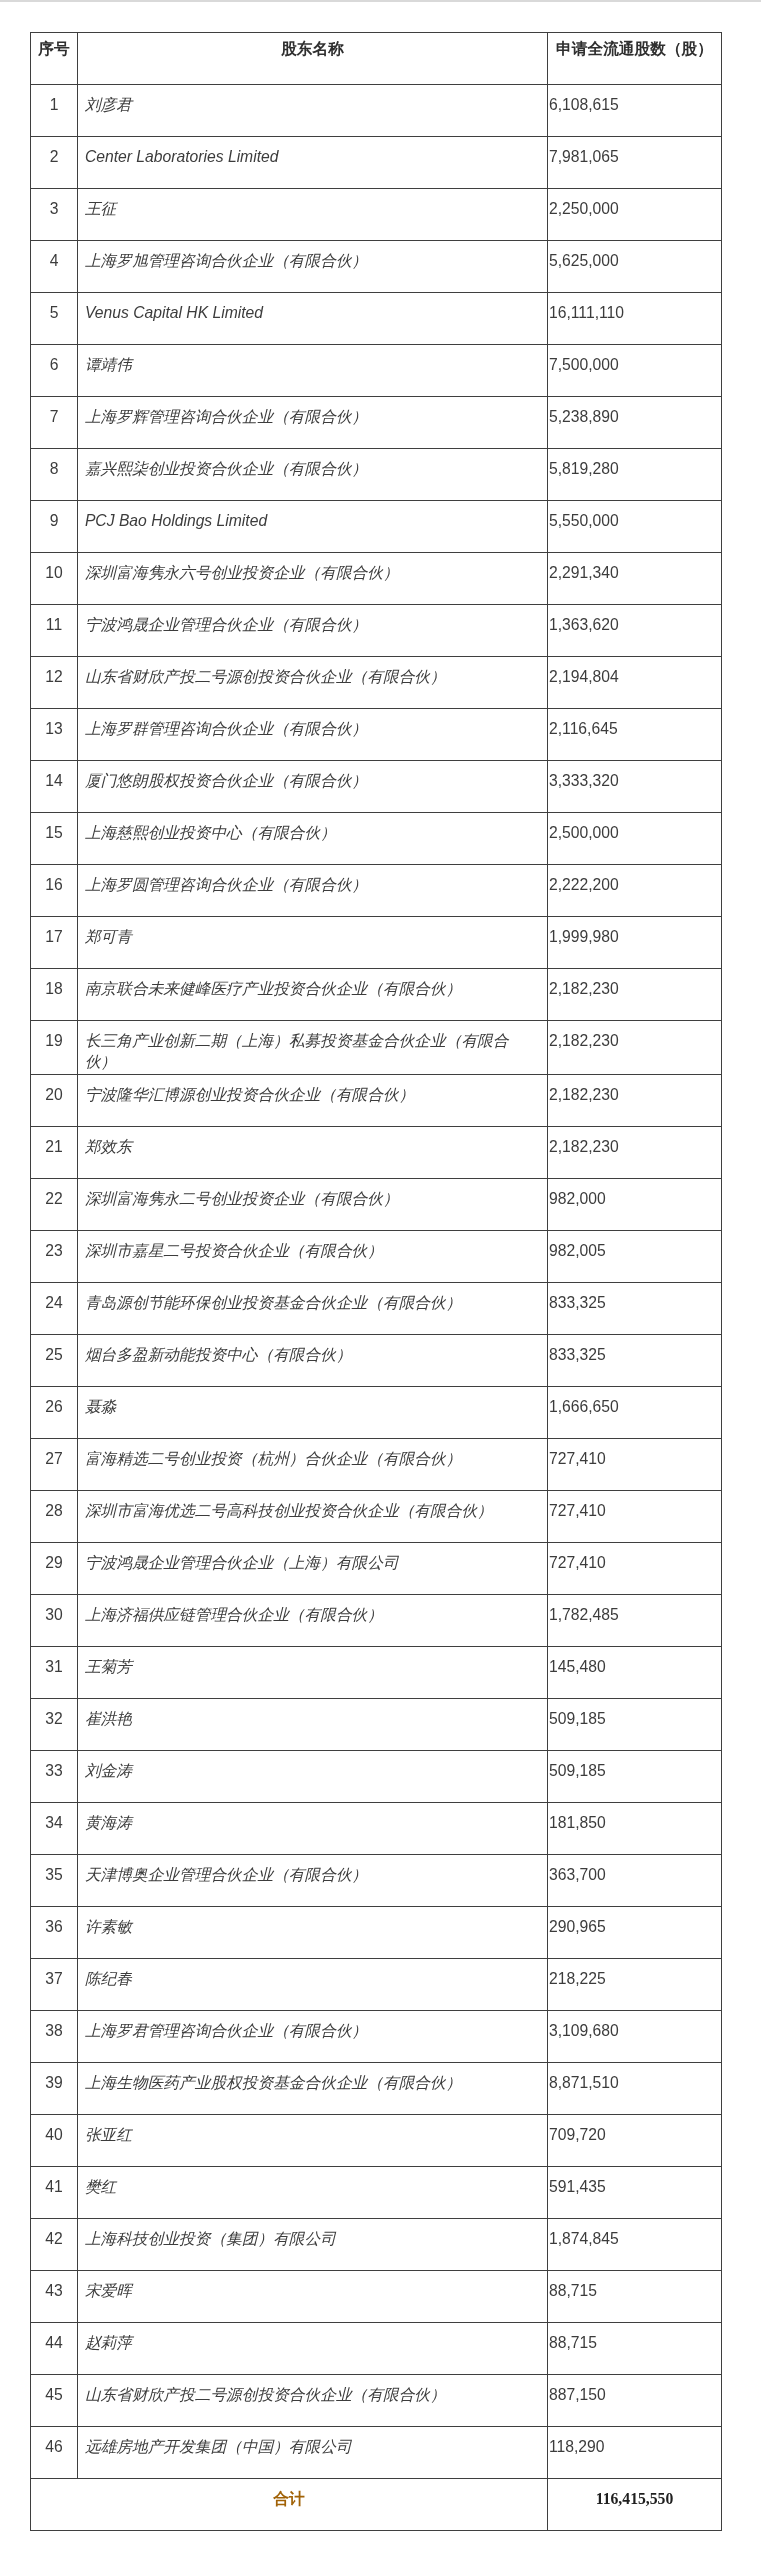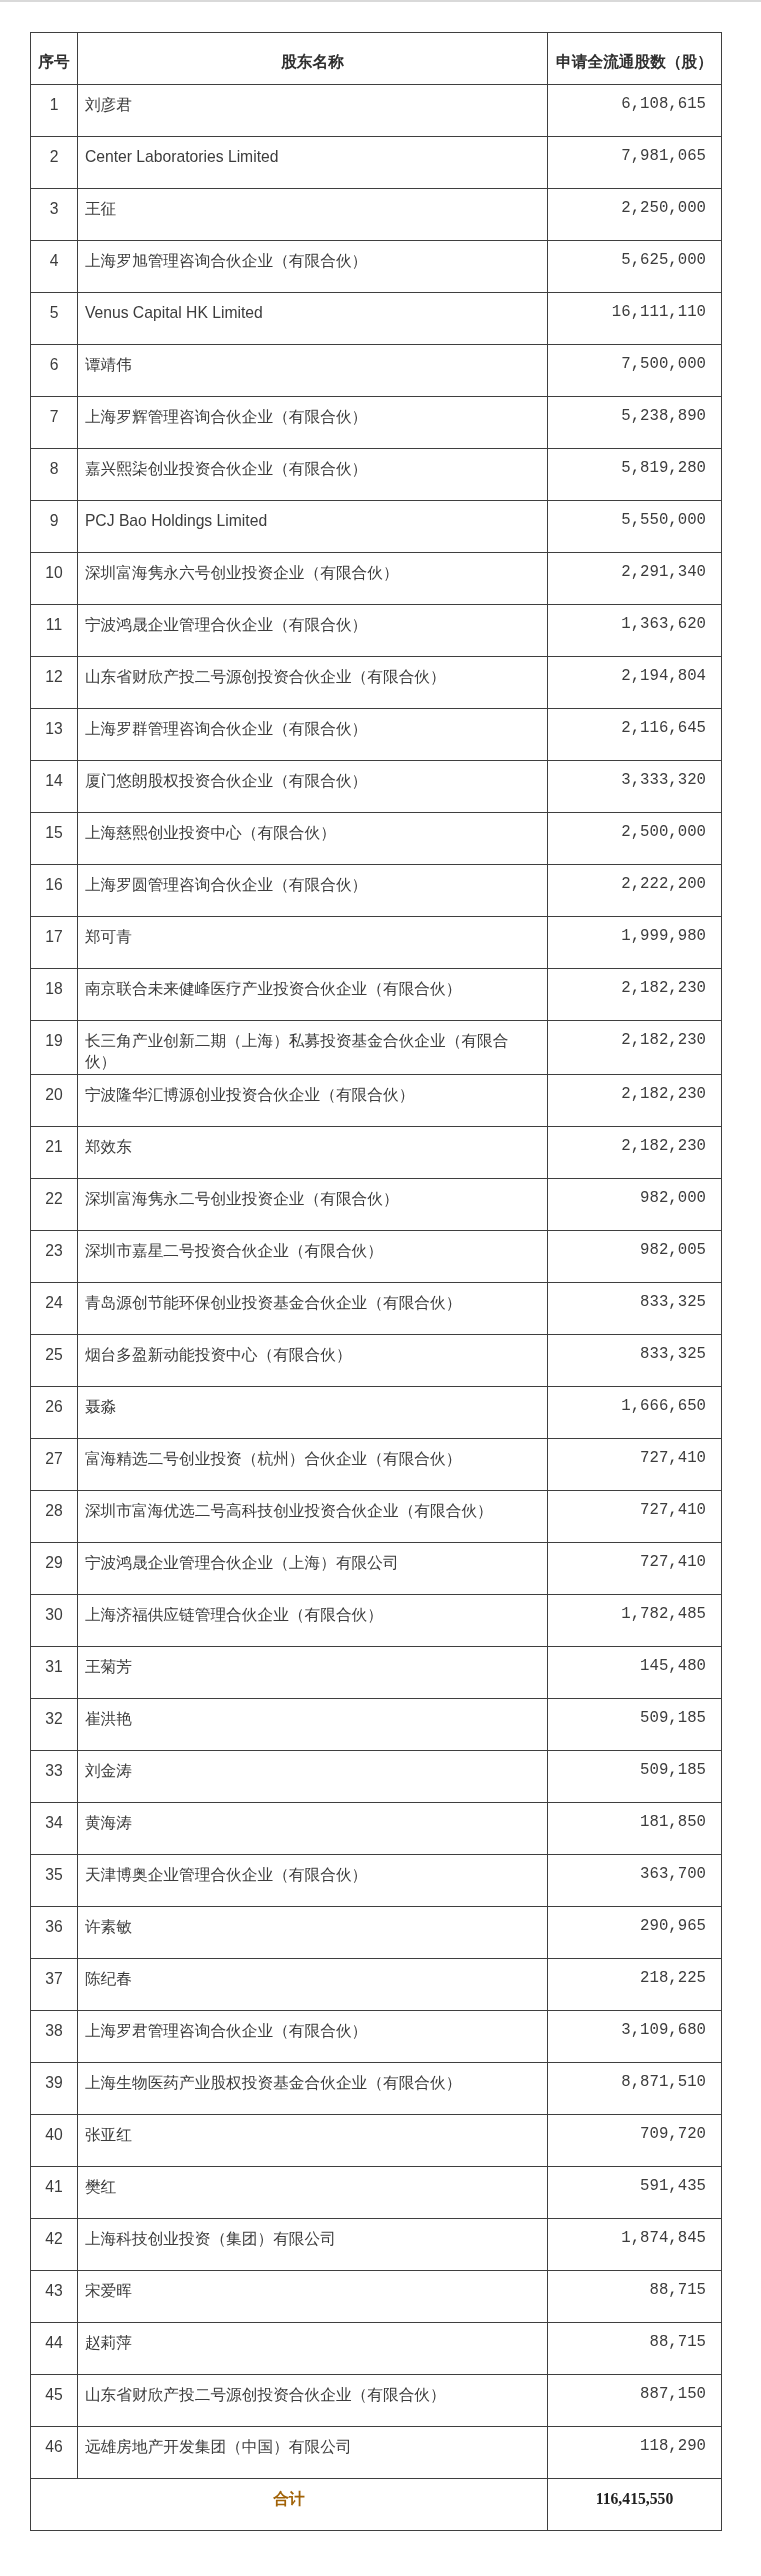--- a/index.html
+++ b/index.html
@@ -39,36 +39,36 @@
     height: 52px;
     padding-top: 8.8px;
     font-size: 15.7px;
     line-height: 21.6px;
     overflow: hidden;
   }
   table.shareholders th {
     font-weight: bold;
     text-align: center;
     color: #2f2f2f;
-    padding-top: 18px;
+    padding-top: 5px;
   }
   td.col-index {
     text-align: center;
     padding-left: 2px;
     padding-right: 2px;
   }
   td.col-name {
     text-align: left;
     padding-left: 6.9px;
     padding-right: 16px;
+    font-style: italic;
   }
   td.col-shares {
-    text-align: right;
+    text-align: left;
     padding-right: 15px;
-    font-family: Liberation Mono, monospace;
   }
   td.total-label {
     text-align: center;
     font-weight: bold;
     color: #a16207;
   }
   td.total-value {
     text-align: center;
     font-weight: bold;
     font-family: "Liberation Serif", serif;

